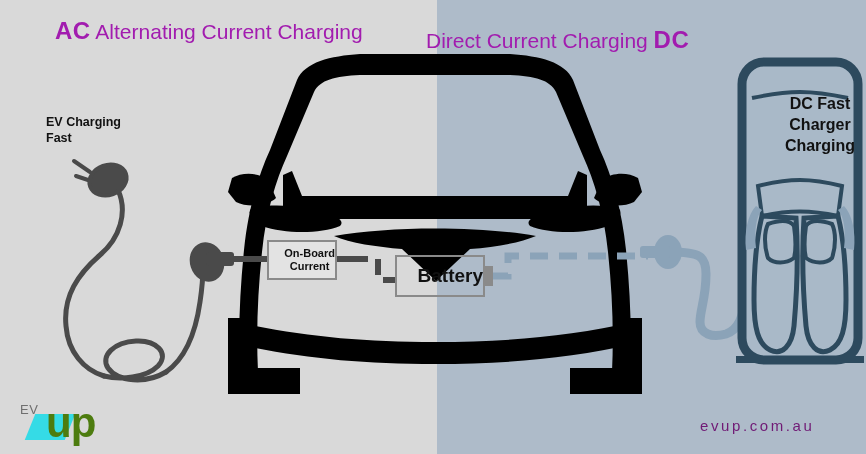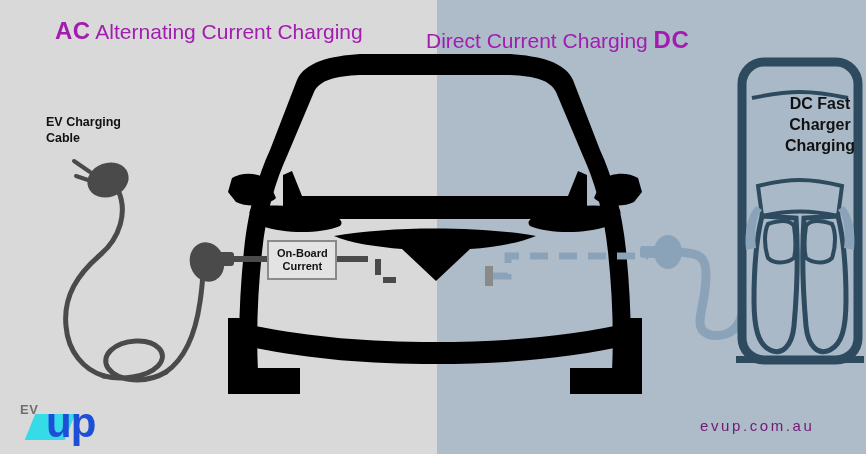--- a/index.html
+++ b/index.html
@@ -71,21 +71,21 @@
   }
 
   
   .box {
     position: absolute;
     box-sizing: border-box;
     border: 2px solid #8a8a8a;
     background: rgba(255,255,255,0.55);
     display: flex;
     align-items: center;
-    justify-content: flex-start;
+    justify-content: flex-end;
     text-align: center;
     color: #111111;
     font-weight: bold;
     line-height: 1.2;
     padding-left: 8px;
   }
   #obc-box {
     left: 267px; top: 240px;
     width: 70px; height: 40px;
     font-size: 11px;
@@ -108,34 +108,34 @@
   #logo {
     position: absolute;
     left: 18px; top: 398px;
     width: 120px; height: 46px;
   }
   #logo-ev {
     position: absolute;
     left: 2px; top: 4px;
     color: #6f6f6f;
     font-size: 13px;
-    font-weight: bold;
+    font-weight: normal;
     letter-spacing: 0.5px;
   }
   #logo-bolt {
     position: absolute;
     left: 12px; top: 16px;
     width: 40px; height: 26px;
     background: #35dbe6;
     transform: skewX(-22deg);
   }
   #logo-up {
     position: absolute;
     left: 28px; top: 4px;
-    color: #1d4ed8;
+    color: #4d7c0f;
     font-size: 42px;
     font-weight: bold;
     letter-spacing: -1px;
     line-height: 1;
   }
   #site-url {
     position: absolute;
     left: 700px; top: 417px;
     color: #701a75;
     font-size: 15px;
@@ -309,36 +309,39 @@
     <span>Alternating Current Charging</span>
   </div>
 
   <div class="heading" id="dc-heading">
     <span>Direct Current Charging</span>
     <span class="strong">DC</span>
   </div>
 
   <div class="label-cable">
     <div>EV Charging</div>
-    <div>Cable</div>
+    <div>Fast</div>
   </div>
 
   <div class="label-station">
     <div>DC Fast</div>
     <div>Charger</div>
     <div>Charging</div>
   </div>
 
   <div class="box" id="obc-box">
     <div>
       <div>On-Board</div>
       <div>Current</div>
     </div>
   </div>
 
+  <div class="box" id="battery-box">
+    <span>Battery</span>
+  </div>
   <div id="battery-nub"></div>
 
   <div id="logo">
     <div id="logo-bolt"></div>
     <div id="logo-ev">EV</div>
     <div id="logo-up">up</div>
   </div>
 
   <div id="site-url">evup.com.au</div>
 

